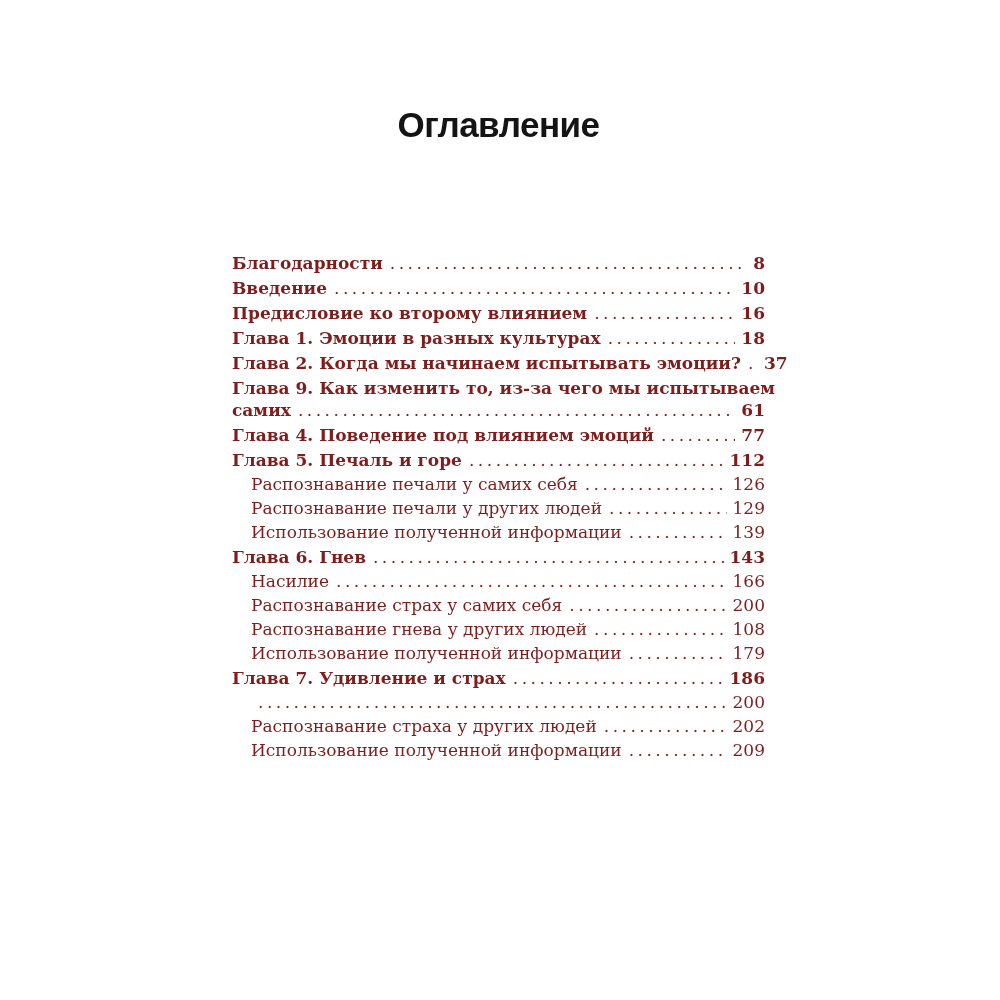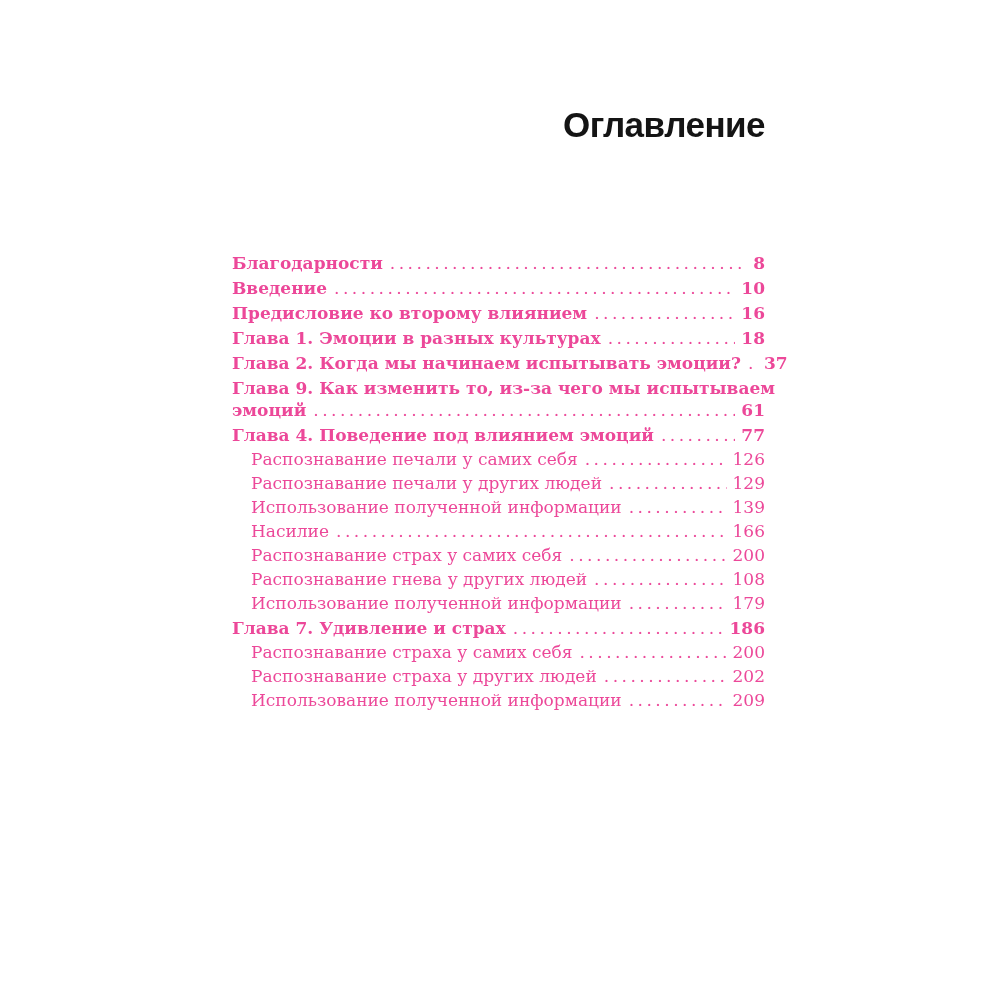--- a/index.html
+++ b/index.html
@@ -19,32 +19,32 @@
     overflow: hidden;
   }
   .title {
     margin: 0;
     padding-top: 106px;
     font-family: "Liberation Sans", sans-serif;
     font-weight: 700;
     font-size: 35px;
     line-height: 38px;
     letter-spacing: -0.5px;
-    text-align: right;
+    text-align: center;
     color: #141414;
   }
   .toc {
     margin-top: 108px;
   }
   .row {
     display: flex;
     align-items: baseline;
     font-size: 17px;
     line-height: 22px;
-    color: #ec4899;
+    color: #7f1d1d;
   }
   .row.main { font-weight: 700; margin-top: 3px; }
   .row.sub  { font-weight: 400; margin-top: 2px; padding-left: 19px; align-items: center; }
   .row.continuation { margin-top: 0; }
   .row:first-child { margin-top: 0; }
   .label { white-space: nowrap; }
   .leader {
     flex: 1 1 auto;
     overflow: hidden;
     white-space: nowrap;
@@ -91,43 +91,53 @@
       <div class="row main">
     <span class="label">Глава 2. Когда мы начинаем испытывать эмоции?</span>
     <span class="leader" aria-hidden="true"></span>
     <span class="pagenum">37</span>
   </div>
       <div class="row main first-line">
     <span class="label">Глава 9. Как изменить то, из-за чего мы испытываем</span>
 
   </div>
       <div class="row main continuation">
-    <span class="label">эмоций</span>
+    <span class="label">самих</span>
     <span class="leader" aria-hidden="true"></span>
     <span class="pagenum">61</span>
   </div>
       <div class="row main">
     <span class="label">Глава 4. Поведение под влиянием эмоций</span>
     <span class="leader" aria-hidden="true"></span>
     <span class="pagenum">77</span>
+  </div>
+      <div class="row main">
+    <span class="label">Глава 5. Печаль и горе</span>
+    <span class="leader" aria-hidden="true"></span>
+    <span class="pagenum">112</span>
   </div>
       <div class="row sub">
     <span class="label">Распознавание печали у самих себя</span>
     <span class="leader" aria-hidden="true"></span>
     <span class="pagenum">126</span>
   </div>
       <div class="row sub">
     <span class="label">Распознавание печали у других людей</span>
     <span class="leader" aria-hidden="true"></span>
     <span class="pagenum">129</span>
   </div>
       <div class="row sub">
     <span class="label">Использование полученной информации</span>
     <span class="leader" aria-hidden="true"></span>
     <span class="pagenum">139</span>
+  </div>
+      <div class="row main">
+    <span class="label">Глава 6. Гнев</span>
+    <span class="leader" aria-hidden="true"></span>
+    <span class="pagenum">143</span>
   </div>
       <div class="row sub">
     <span class="label">Насилие</span>
     <span class="leader" aria-hidden="true"></span>
     <span class="pagenum">166</span>
   </div>
       <div class="row sub">
     <span class="label">Распознавание страх у самих себя</span>
     <span class="leader" aria-hidden="true"></span>
     <span class="pagenum">200</span>
@@ -141,21 +151,20 @@
     <span class="label">Использование полученной информации</span>
     <span class="leader" aria-hidden="true"></span>
     <span class="pagenum">179</span>
   </div>
       <div class="row main">
     <span class="label">Глава 7. Удивление и страх</span>
     <span class="leader" aria-hidden="true"></span>
     <span class="pagenum">186</span>
   </div>
       <div class="row sub">
-    <span class="label">Распознавание страха у самих себя</span>
     <span class="leader" aria-hidden="true"></span>
     <span class="pagenum">200</span>
   </div>
       <div class="row sub">
     <span class="label">Распознавание страха у других людей</span>
     <span class="leader" aria-hidden="true"></span>
     <span class="pagenum">202</span>
   </div>
       <div class="row sub">
     <span class="label">Использование полученной информации</span>

